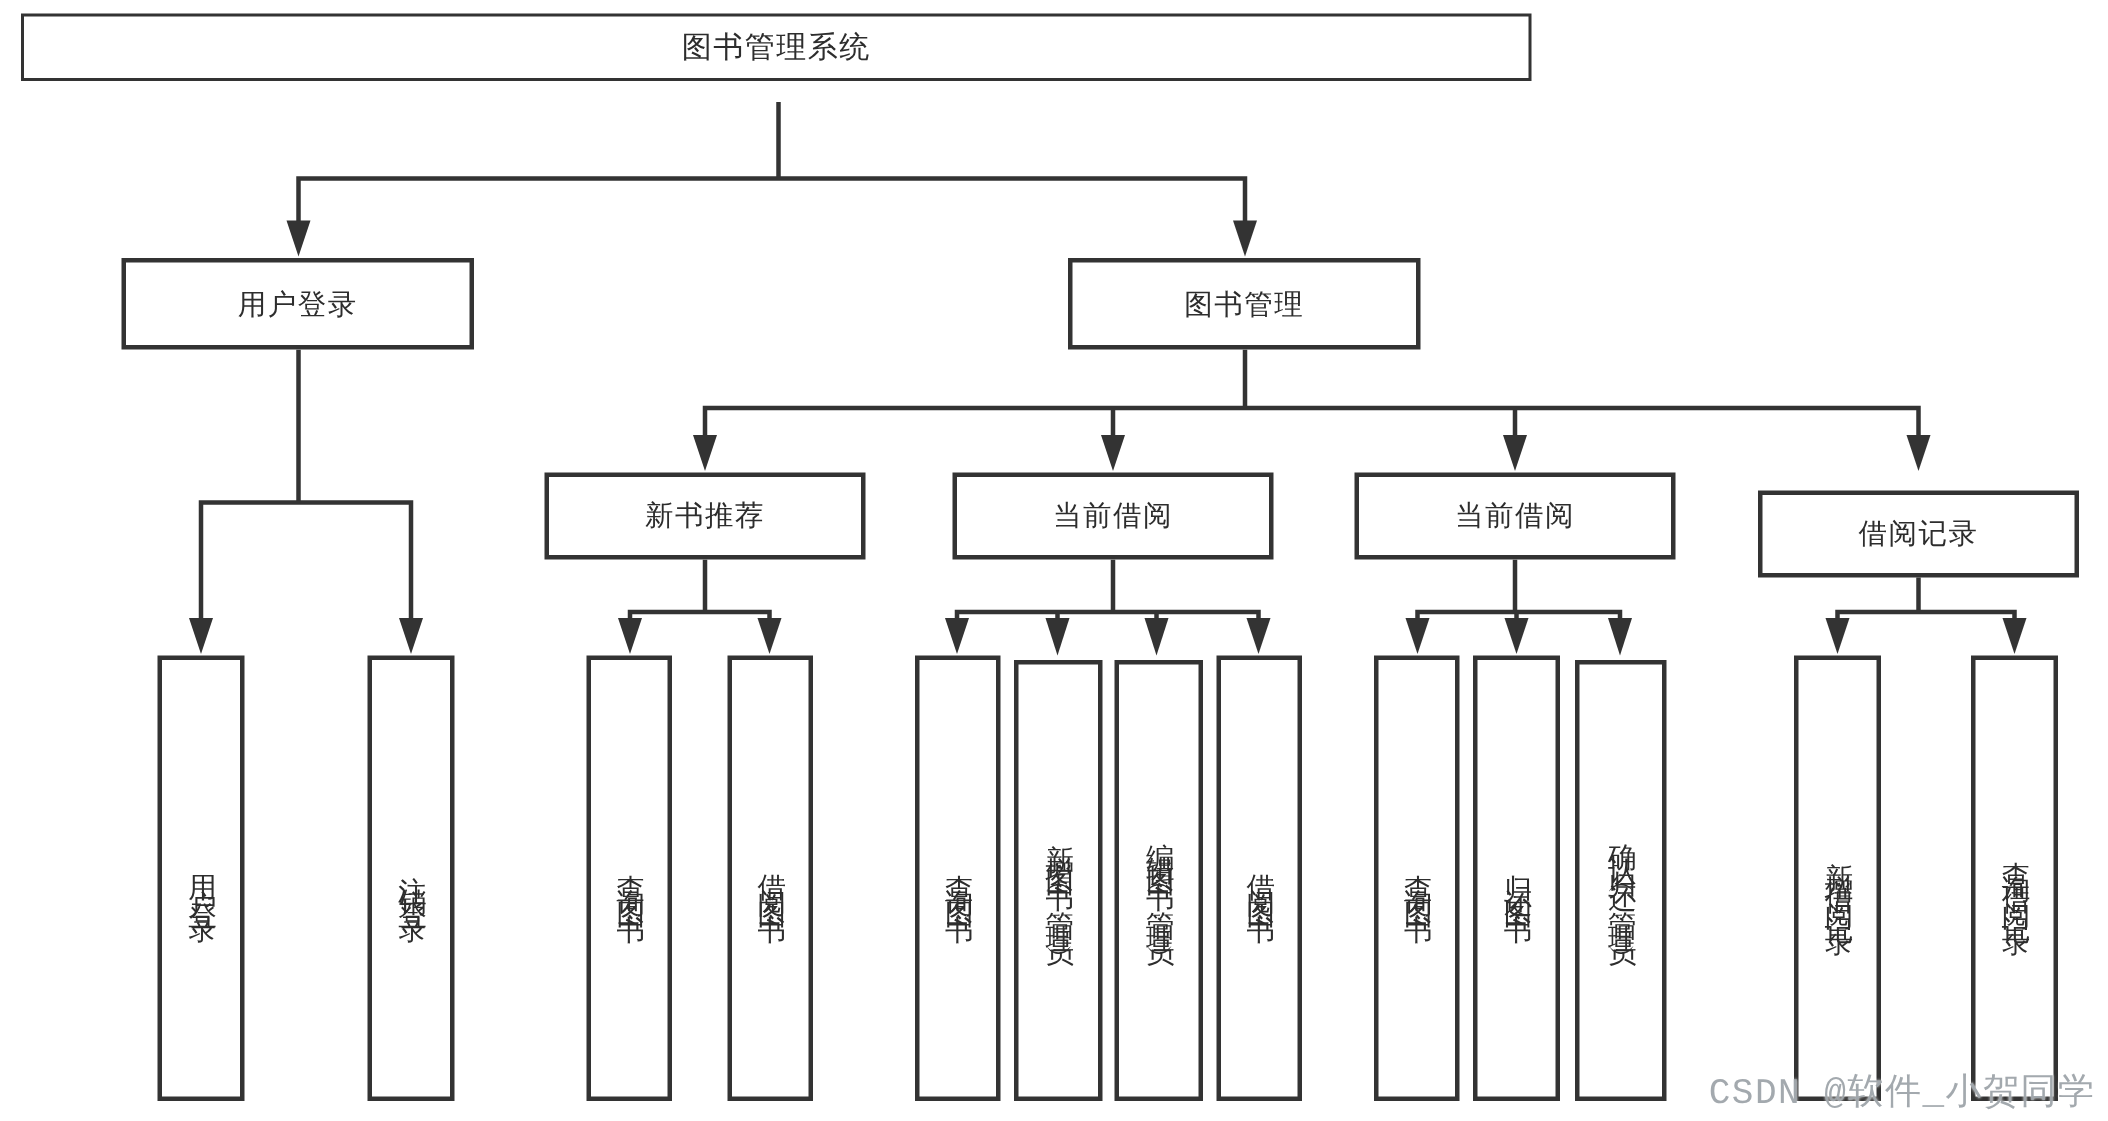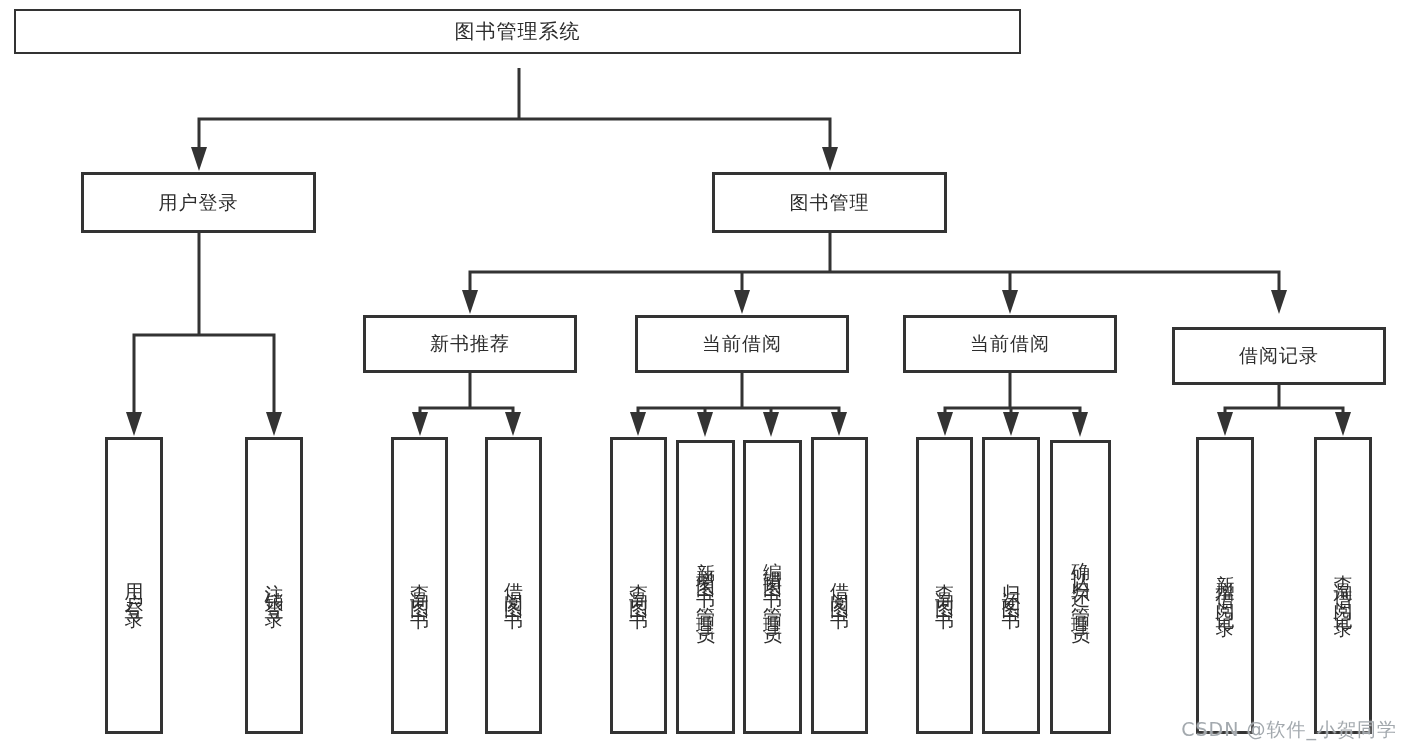--- a/index.html
+++ b/index.html
@@ -29,24 +29,25 @@
     text-orientation:mixed;
     line-height:1.05;
     letter-spacing:9px;
     font-size:19px;
     white-space:nowrap;
   }
   .watermark{
     position:absolute;
     right:8px;bottom:4px;
     z-index:5;
-    font-size:19px;
+    font-size:24px;
     color:rgba(158,164,170,0.95);
     letter-spacing:1px;
     text-shadow:0 0 2px #ffffff;
+    font-family:Liberation Mono, monospace;
   }
 </style>
 </head>
 <body>
 
 <div class="canvas">
 
   <svg class="connectors" width="1405" height="747" viewBox="0 0 1405 747">
     <g stroke="#333333" stroke-width="3" fill="none">
 

